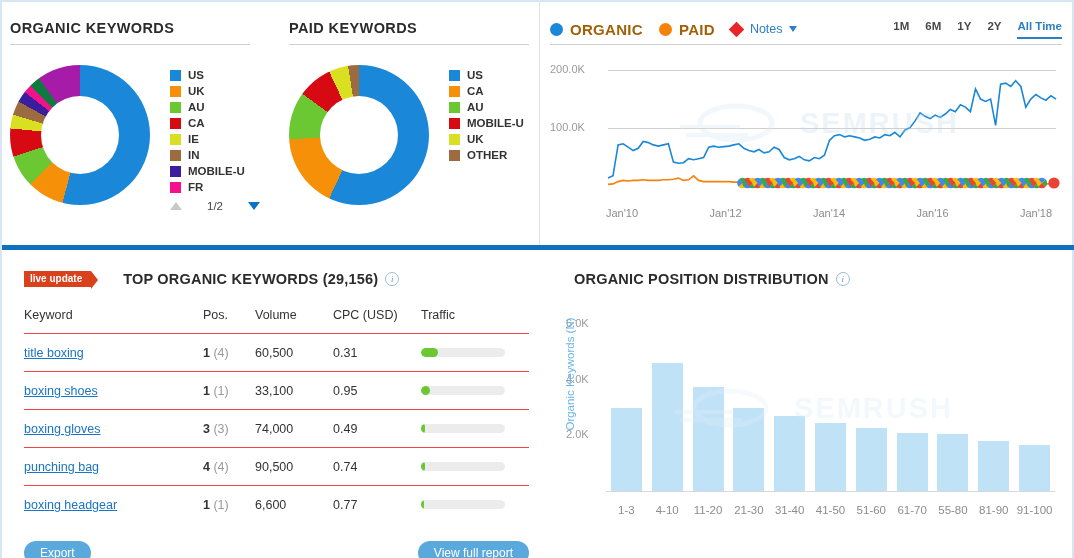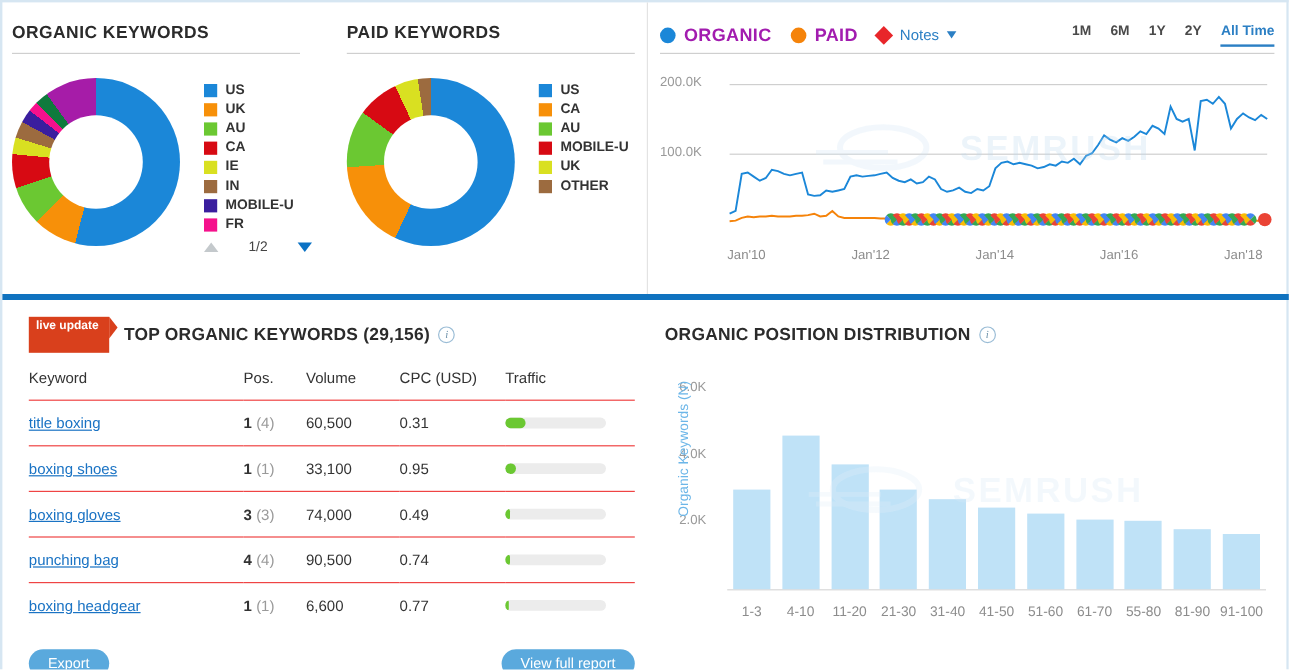--- a/index.html
+++ b/index.html
@@ -53,21 +53,21 @@
   .pager-text { font-size: 11.5px; color: #444; margin: 0 5px; }
 
   
   .vsep { position: absolute; left: 537px; top: 0; width: 1px; height: 243px; background: #e3e3e3; }
 
   
   #trend-panel { position: absolute; left: 548px; top: 16px; width: 512px; }
   .trend-head { display: flex; align-items: center; height: 22px; }
   .ser { display: flex; align-items: center; margin-right: 16px; }
   .dot { width: 13px; height: 13px; border-radius: 50%; margin-right: 7px; }
-  .ser-label { font-size: 15px; font-weight: bold; color: #a21caf; letter-spacing: .3px; }
+  .ser-label { font-size: 15px; font-weight: bold; color: #a16207; letter-spacing: .3px; }
   .diamond { width: 11px; height: 11px; background: #e8262a; transform: rotate(45deg); margin-right: 8px; }
   .notes-label { font-size: 12.5px; color: #2b7fc4; }
   .caret { width: 0; height: 0; border-left: 4.5px solid transparent; border-right: 4.5px solid transparent; border-top: 6px solid #2b7fc4; margin-left: 6px; }
   .ranges { margin-left: auto; display: flex; align-items: flex-end; }
   .range {
     font-size: 11.5px; font-weight: bold; color: #4a4a4a;
     margin-left: 16px; padding-bottom: 5px; border-bottom: 2px solid transparent;
   }
   .range.active { color: #2b7fc4; border-bottom-color: #2b7fc4; }
   .trend-rule { border-bottom: 1px solid #cfcfcf; margin-top: 4px; }
@@ -84,29 +84,29 @@
   
   #divider { position: absolute; left: 0; top: 243px; width: 1074px; height: 5px; background: #0f72bf; }
 
   
   .bottom-row { position: absolute; left: 0; top: 248px; width: 1074px; height: 310px; }
 
   #table-panel { position: absolute; left: 22px; top: 18px; width: 505px; }
   .sec-head { display: flex; align-items: center; height: 22px; }
   .badge {
     position: relative; background: #d9401c; color: #fff;
-    font-size: 10px; font-weight: bold; padding: 3px 9px 17px 6px;
+    font-size: 10px; font-weight: bold; padding: 3px 9px 3px 6px;
     margin-right: 12px; line-height: 1.05;
   }
   .badge::after {
     content: ""; position: absolute; right: -7px; top: 0;
     border-top: 9px solid transparent; border-bottom: 9px solid transparent;
     border-left: 7px solid #d9401c;
   }
-  .sec-title { font-size: 14.5px; font-weight: bold; color: #2b2b2b; letter-spacing: .2px; }
+  .sec-title { font-size: 14.5px; font-weight: bold; color: #2b2b2b; letter-spacing: .2px; margin-left: 20px; }
   .info {
     display: inline-flex; align-items: center; justify-content: center;
     width: 14px; height: 14px; border-radius: 50%; border: 1px solid #9bbdd6;
     color: #6f93ab; font-size: 9px; font-style: italic; margin-left: 7px;
     font-family: "Liberation Serif", serif;
   }
 
   table { width: 100%; border-collapse: collapse; margin-top: 18px; }
   th {
     text-align: left; font-size: 12.5px; font-weight: normal; color: #333;

